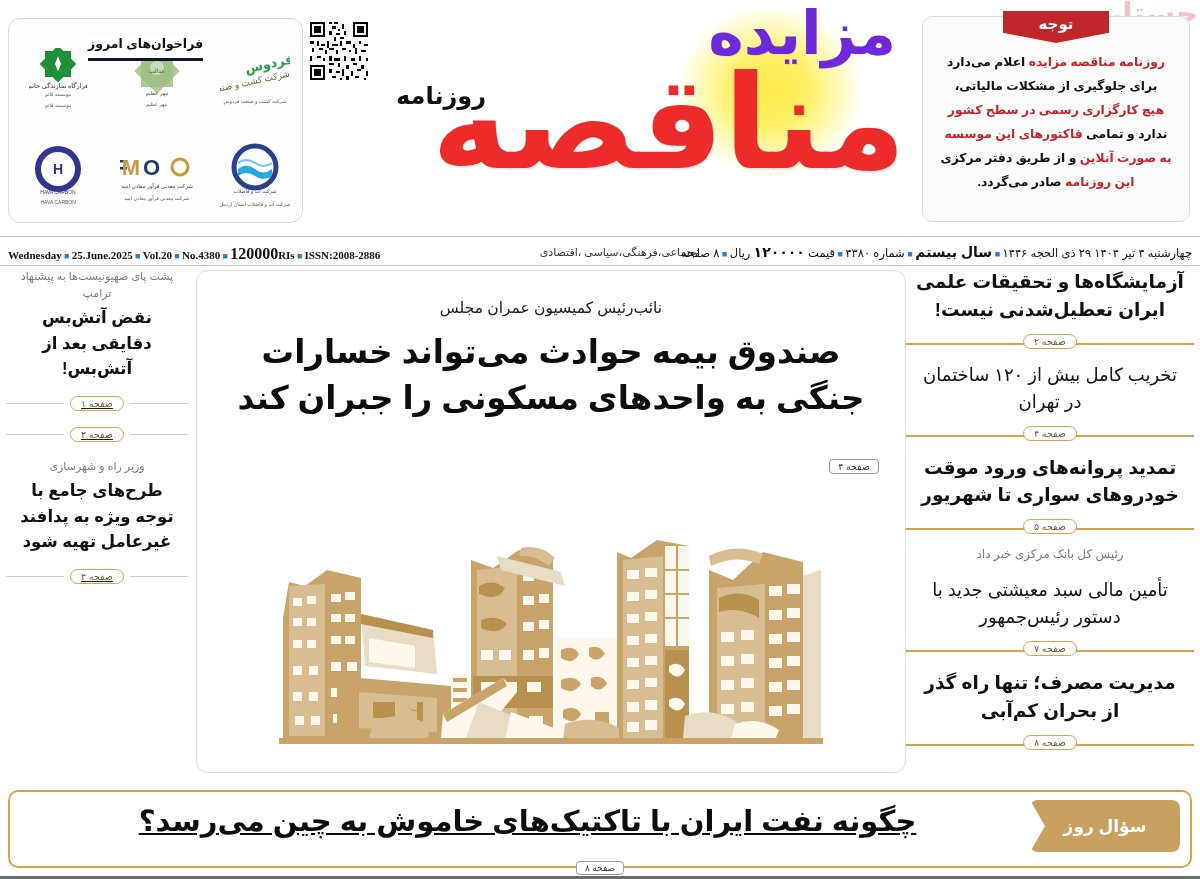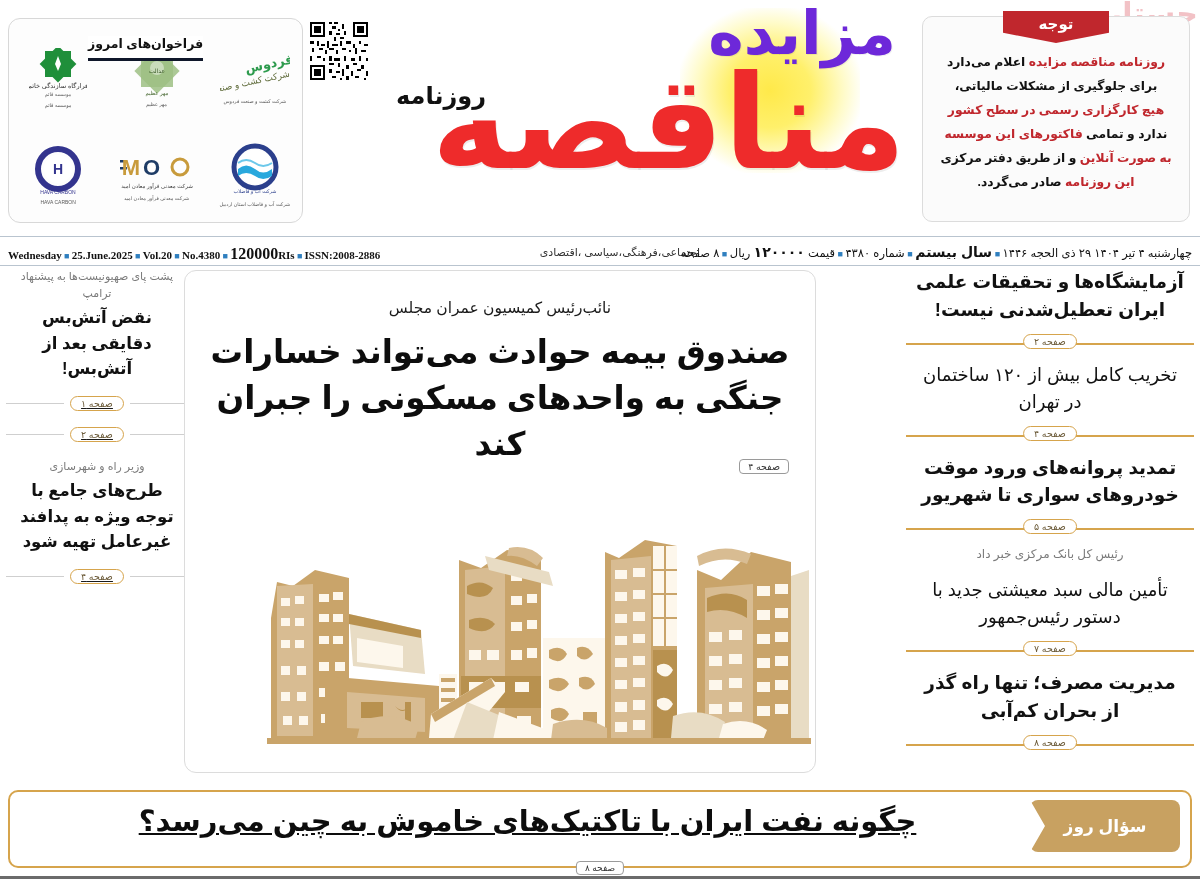--- a/index.html
+++ b/index.html
@@ -277,22 +277,22 @@
     padding: 1px 10px;
     font-size: 9.5px;
     color: #6b5a38;
     background: #fff;
     white-space: nowrap;
   }
 
   
   .lead {
     position: absolute;
-    top: 2px; left: 184px;
-    width: 632px;
+    top: 2px; left: 196px;
+    width: 710px;
     height: 503px;
     border: 1px solid #dcdcdc;
     border-radius: 12px;
     background: #fff;
     box-sizing: border-box;
     overflow: hidden;
   }
   .lead-kicker {
     margin-top: 28px;
     text-align: center;

